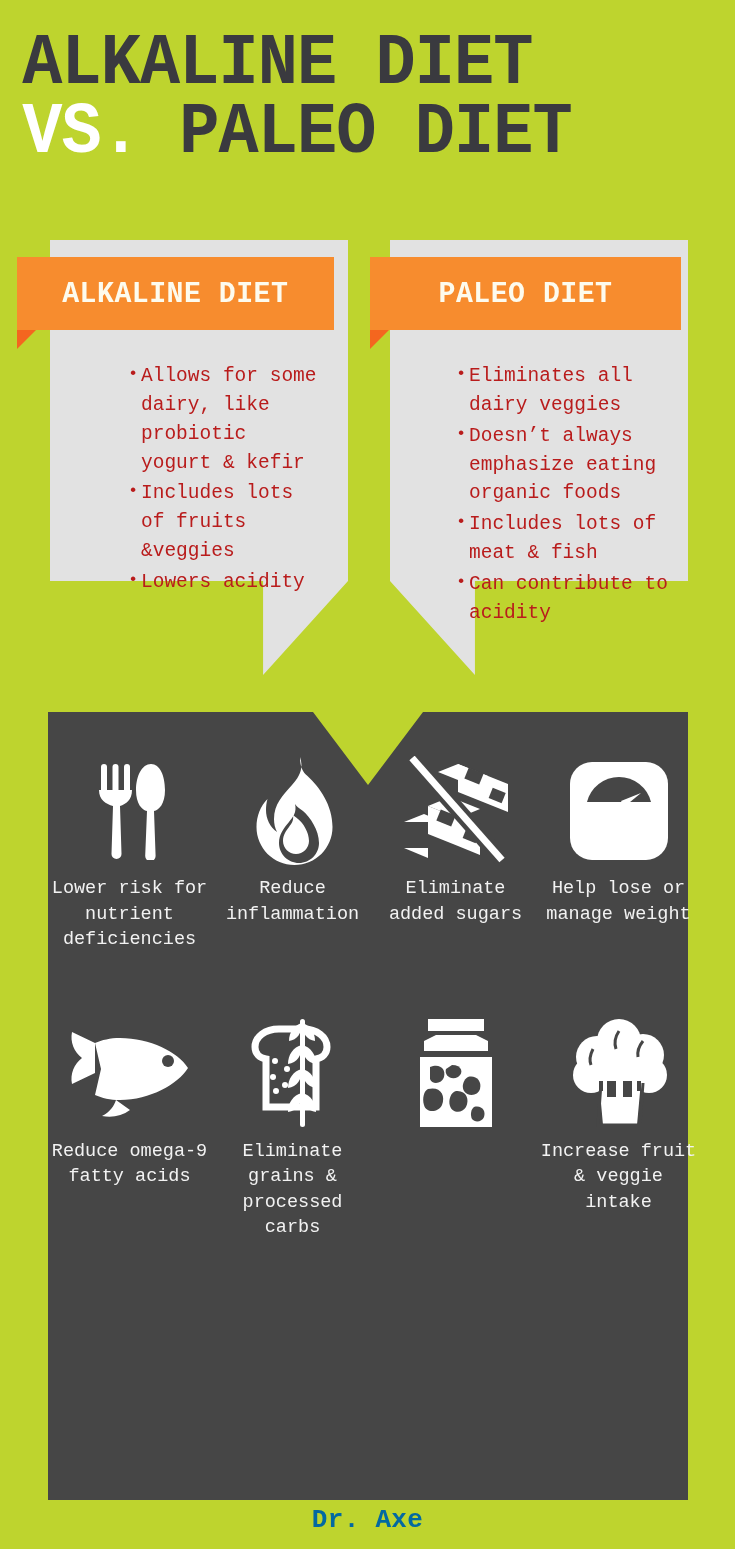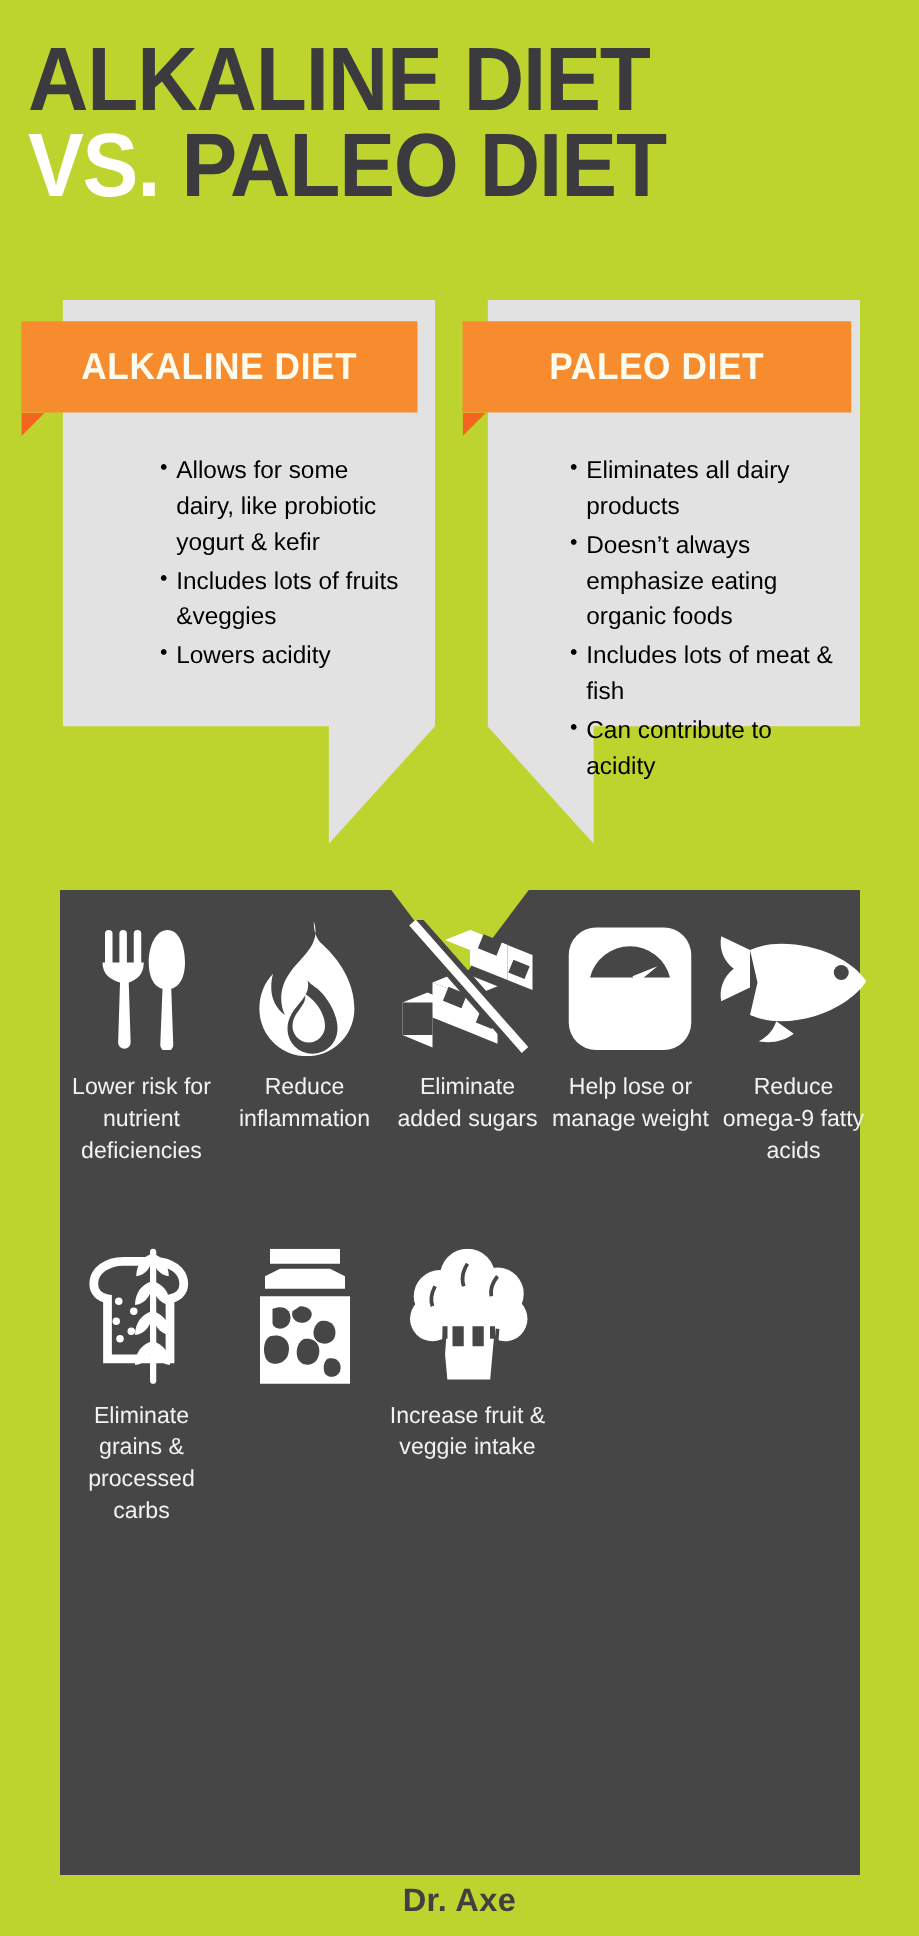--- a/index.html
+++ b/index.html
@@ -2,21 +2,21 @@
 <html><head>
 <meta charset="utf-8">
 <style>
   html,body{margin:0;padding:0;}
   body{
     width:735px;height:1549px;
     background:#bed42e;
     font-family:"Liberation Sans","DejaVu Sans",sans-serif;
     overflow:hidden;position:relative;
   }
-  .page{position:relative;width:735px;height:1549px;background:#bed42e;}
+  .page{position:relative;width:735px;height:1549px;background:#bed42e;font-family:Liberation Mono, monospace;}
 
   
   .title-block{position:absolute;left:0;top:30px;width:735px;text-align:left;}
   .title-line{
     font-weight:bold;
     font-size:72px;
     line-height:0.96;
     letter-spacing:-1px;
     color:#3a3a3f;
     padding-left:24px;
@@ -51,49 +51,49 @@
   }
   .fold{
     position:absolute;width:19px;height:19px;
     background:#f4661f;
   }
   .card-left  .fold{left:17px;top:90px;clip-path:polygon(0 0,100% 0,0 100%);}
   .card-right .fold{left:-20px;top:90px;clip-path:polygon(0 0,100% 0,0 100%);}
 
   .bullets{
     position:absolute;top:122px;margin:0;padding:0;list-style:none;
-    font-size:19.5px;line-height:1.48;color:#000000;
+    font-size:19.5px;line-height:1.48;color:#b91c1c;
   }
   .card-left  .bullets{left:128px;width:200px;}
   .card-right .bullets{left:66px;width:212px;}
   .bullets li{position:relative;padding-left:13px;margin-bottom:2px;}
   .bullets li:before{content:"•";position:absolute;left:0;top:-1px;font-size:17px;}
 
   
   .dark-panel{
     position:absolute;left:48px;top:712px;width:640px;height:788px;
     background:#464646;
     clip-path:polygon(0 0, 265px 0, 320px 73px, 375px 0, 100% 0, 100% 100%, 0 100%);
   }
   .grid{
-    position:absolute;left:48px;top:720px;width:652px;height:788px;
-    display:grid;grid-template-columns:repeat(5,1fr);grid-template-rows:repeat(3,1fr);
+    position:absolute;left:48px;top:740px;width:652px;height:788px;
+    display:grid;grid-template-columns:repeat(4,1fr);grid-template-rows:repeat(3,1fr);
   }
   .cell{display:flex;flex-direction:column;align-items:center;justify-content:flex-start;padding-top:12px;}
   .cell .icon{height:118px;display:flex;align-items:center;justify-content:center;}
   .cell .icon svg{display:block;}
   .cell .cap{
     color:#f2f2f2;font-size:18.5px;line-height:1.38;text-align:center;
     margin-top:6px;max-width:180px;
   }
 
   
   .footer{
     position:absolute;left:0;top:1505px;width:735px;text-align:center;
-    color:#404040;font-weight:bold;font-size:26px;letter-spacing:0.3px;
+    color:#0369a1;font-weight:bold;font-size:26px;letter-spacing:0.3px;
   }
 </style>
 </head>
 <body>
 
 <div class="page">
 
   <div class="title-block">
     <div class="title-line">ALKALINE DIET</div>
     <div class="title-line"><span class="vs">VS.</span> <span>PALEO DIET</span></div>
@@ -112,21 +112,21 @@
     </ul>
   </div>
 
   <div class="card card-right">
     <div class="body"></div>
     <div class="fold"></div>
     <div class="banner">
       <span>PALEO DIET</span>
     </div>
     <ul class="bullets">
-      <li>Eliminates all dairy products</li>
+      <li>Eliminates all dairy veggies</li>
       <li>Doesn’t always emphasize eating organic foods</li>
       <li>Includes lots of meat &amp; fish</li>
       <li>Can contribute to acidity</li>
     </ul>
   </div>
 
   <div class="dark-panel"></div>
 
   <div class="grid">
 

